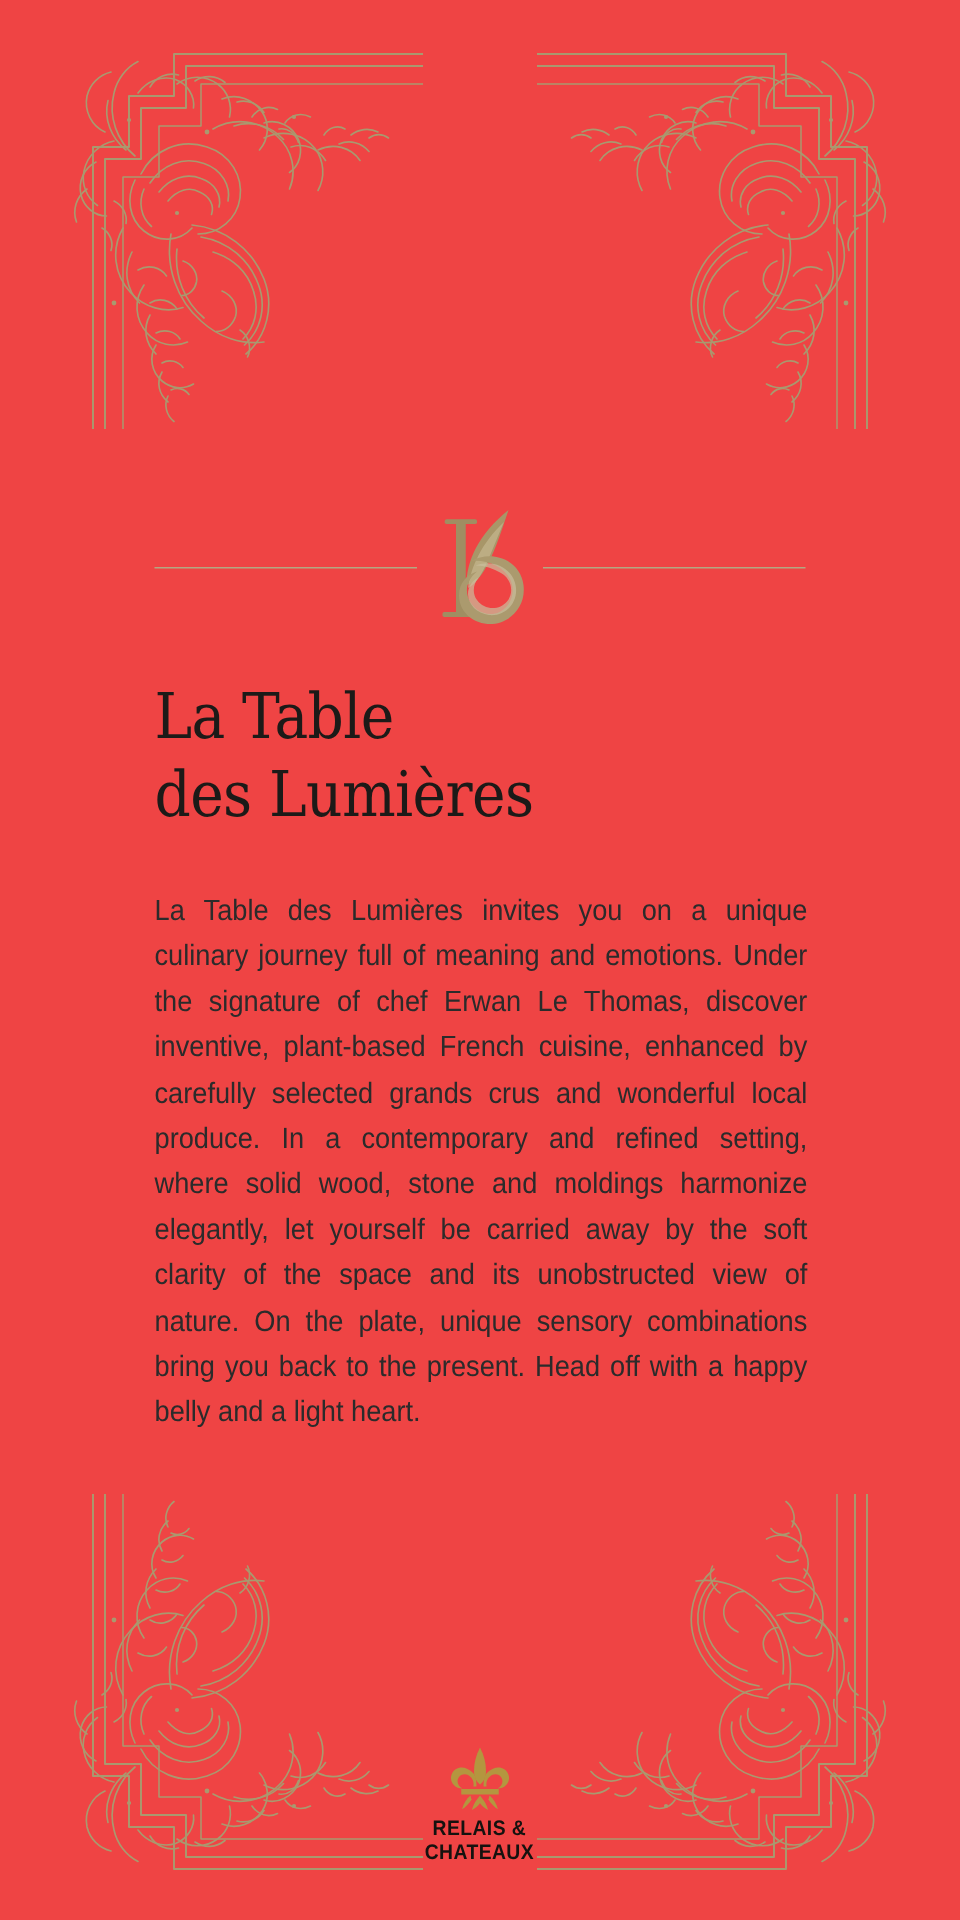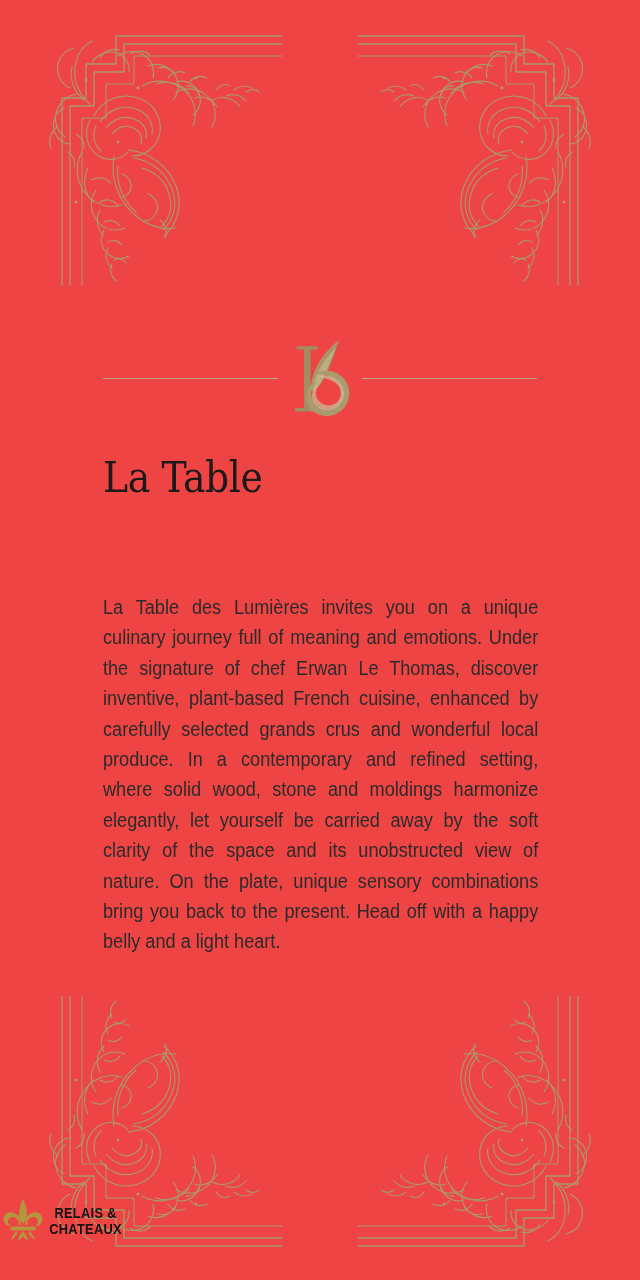--- a/index.html
+++ b/index.html
@@ -106,21 +106,21 @@
     width: 468px;
   }
 
   
   .brand {
     position: absolute;
     left: 0;
     right: 0;
     bottom: 38px;
     display: flex;
-    flex-direction: row;
+    flex-direction: column;
     align-items: center;
   }
   .brand-mark { width: 46px; height: 44px; display: block; }
   .brand-mark svg { display: block; width: 100%; height: 100%; }
   .brand-name {
     margin-top: 3px;
     text-align: center;
     font-family: "Liberation Sans", sans-serif;
     font-weight: 700;
     font-size: 14px;
@@ -443,20 +443,21 @@
           <path d="M36 43 C49 38 62 46 63 58 C64 69 55 77 45 76 C37 75 31 69 31 62
                    C31 57 34 53 38 51 C34 56 34 62 37 66 C42 73 52 73 57 67
                    C62 61 60 52 53 48 C48 45 42 43 36 43 Z" fill="#cbbe9c" opacity="0.7"></path>
         </svg>
       </span>
       <span class="divider-rule"></span>
     </div>
 
     <h1 class="title">
       <span class="title-line">La Table</span>
+      <span class="title-line">des Lumières</span>
     </h1>
 
     <p class="body-copy">La Table des Lumières invites you on a unique culinary journey full of meaning and emotions. Under the signature of chef Erwan Le Thomas, discover inventive, plant-based French cuisine, enhanced by carefully selected grands crus and wonderful local produce. In a contemporary and refined setting, where solid wood, stone and moldings harmonize elegantly, let yourself be carried away by the soft clarity of the space and its unobstructed view of nature. On the plate, unique sensory combinations bring you back to the present. Head off with a happy belly and a light heart.</p>
 
   </div>
 
   <div class="brand">
     <span class="brand-mark">
       <svg viewBox="0 0 46 44" xmlns="http://www.w3.org/2000/svg">
         <g fill="#b4963f">

